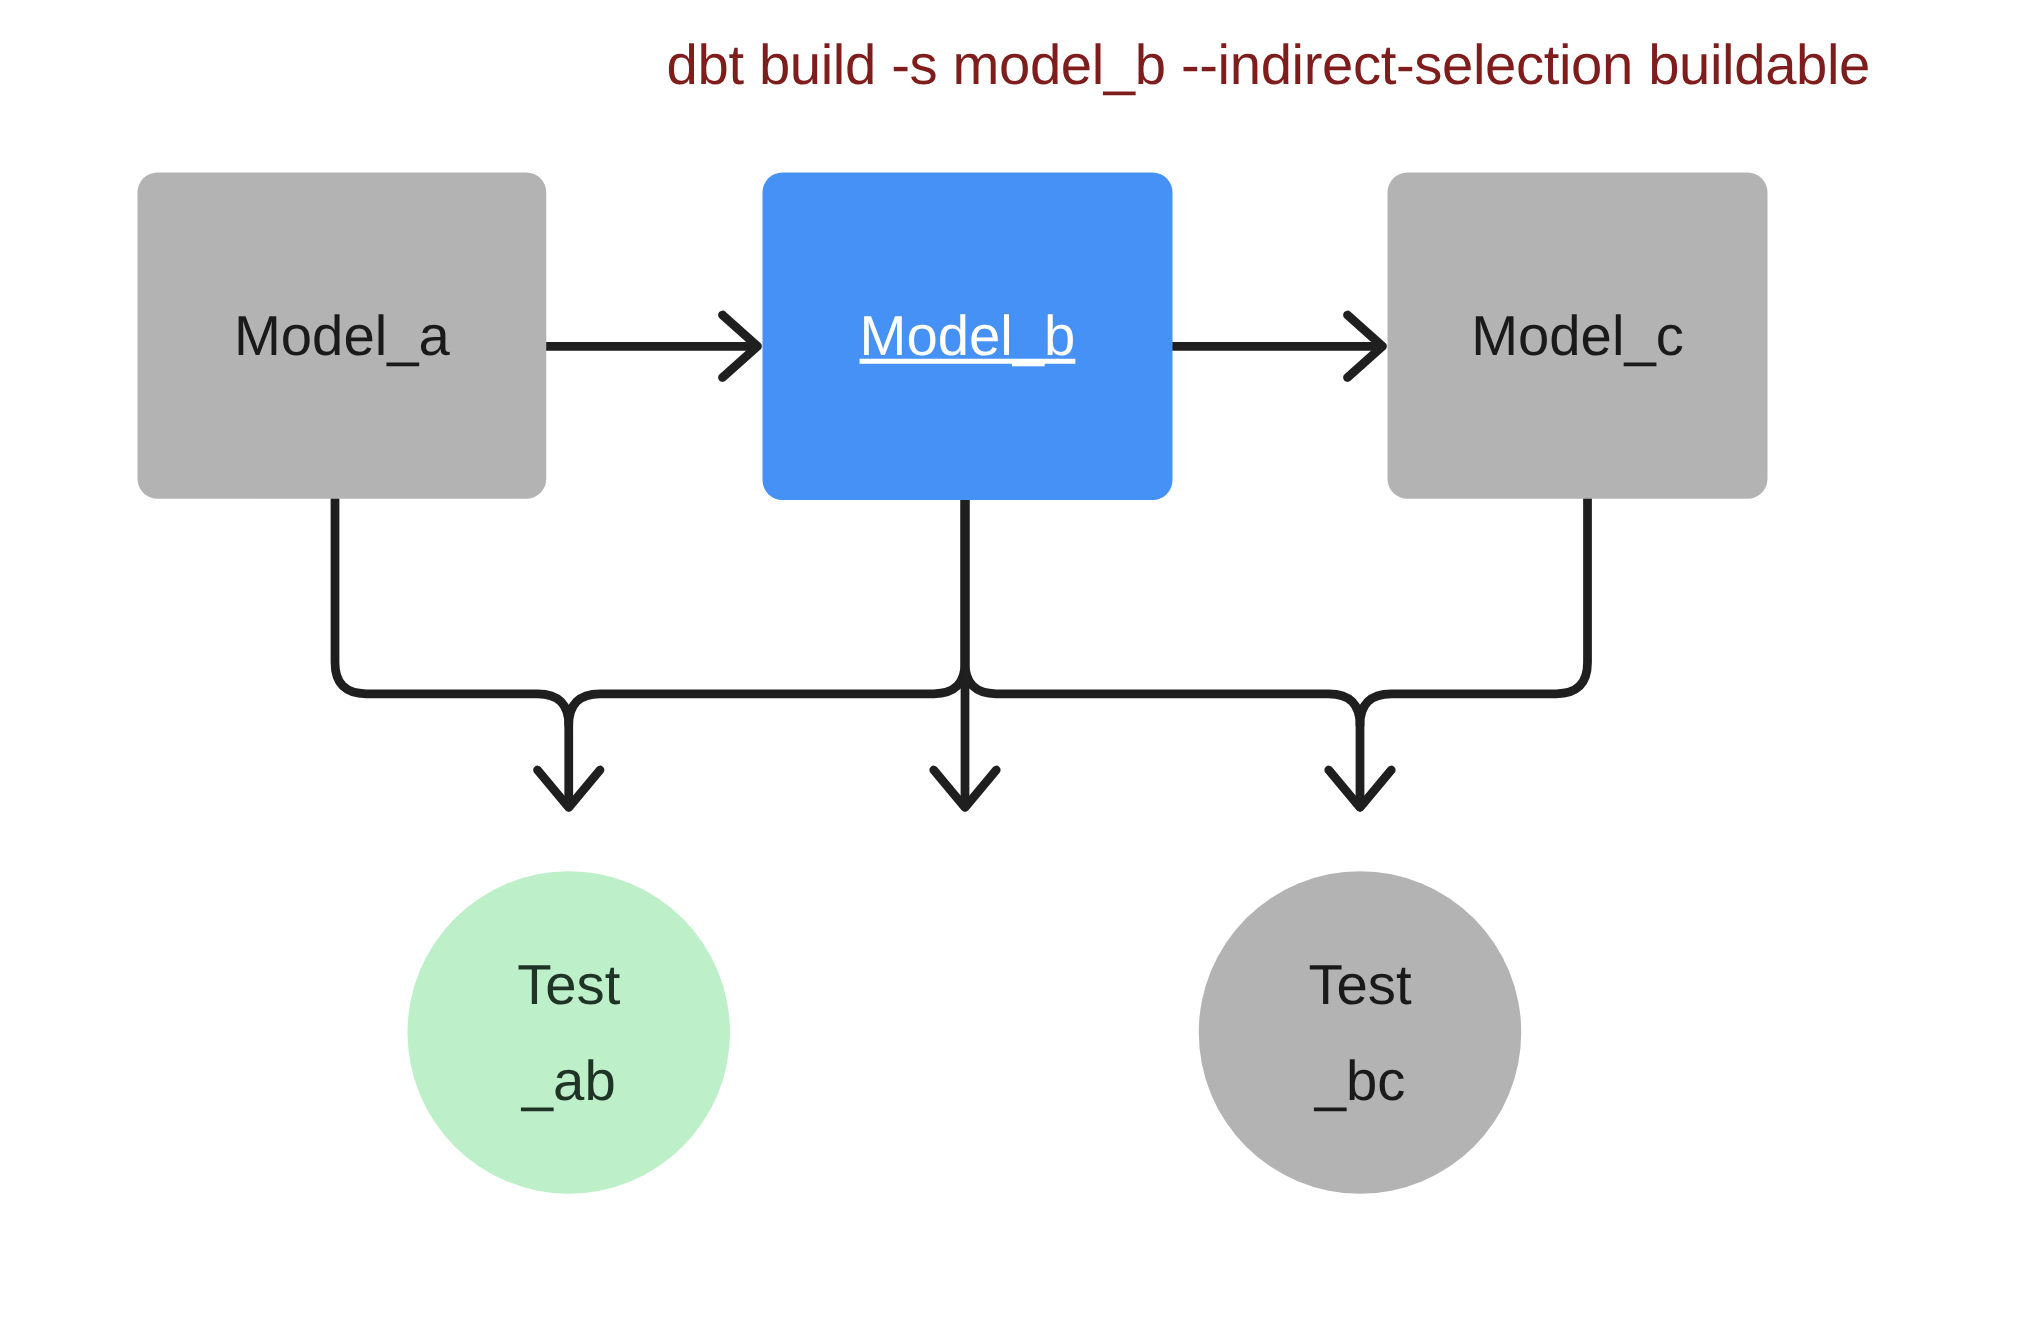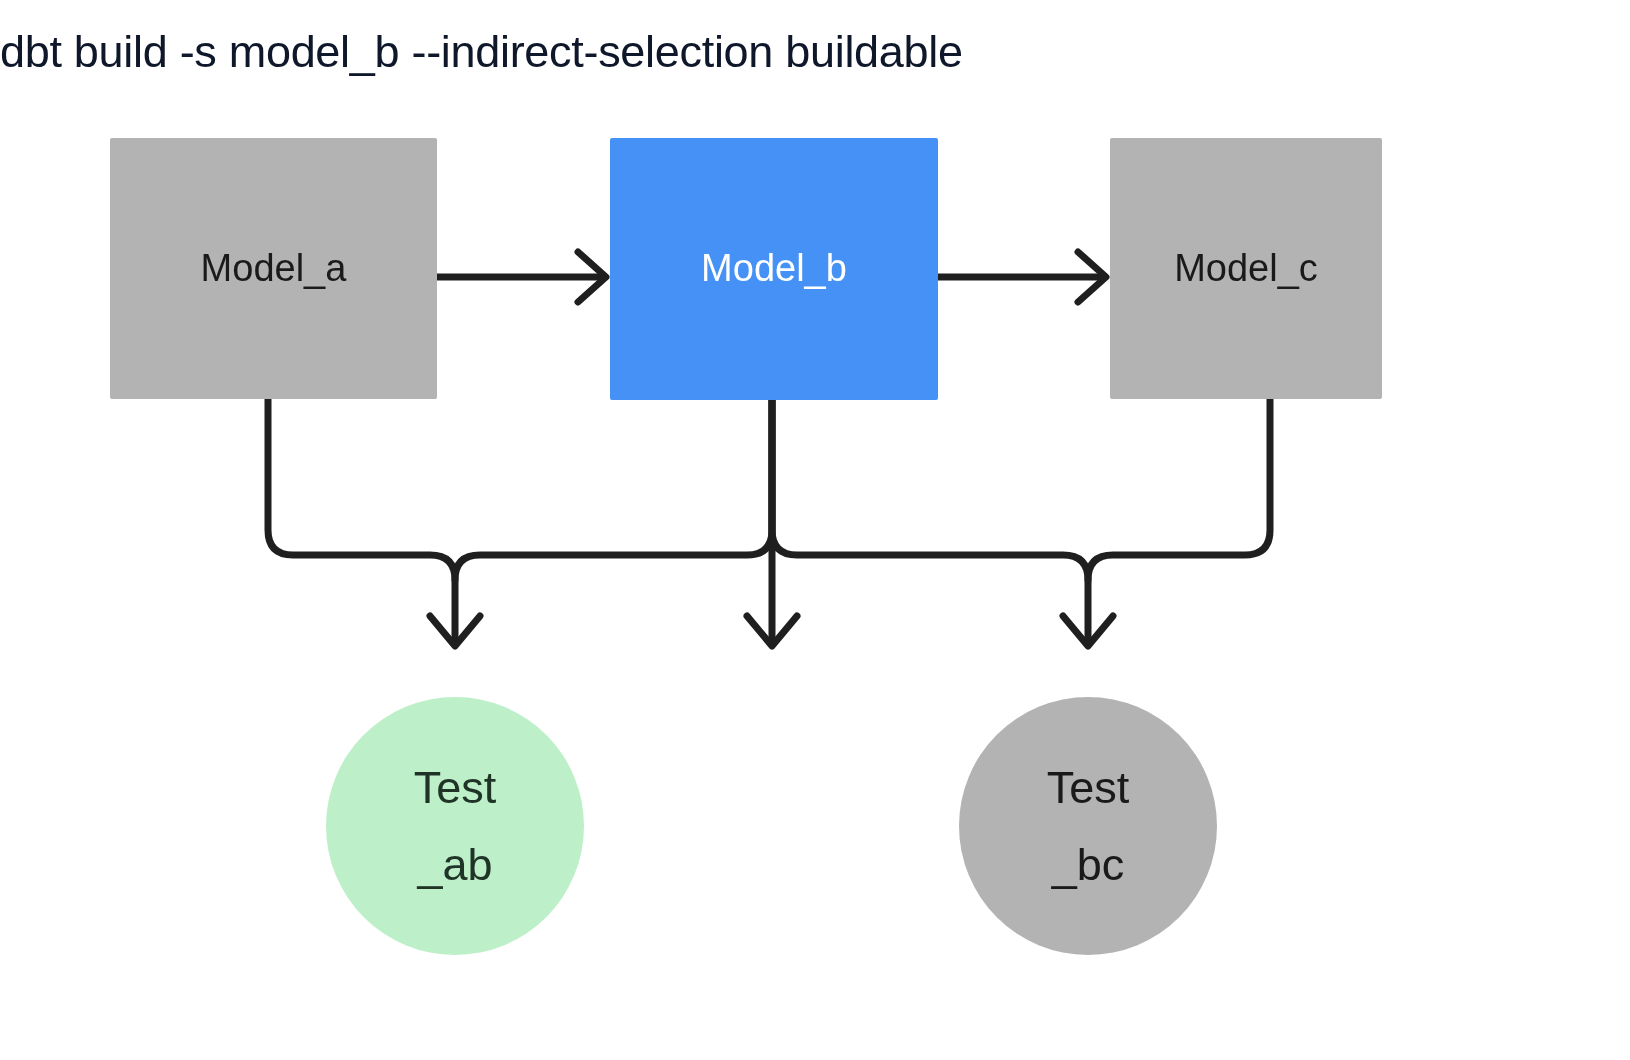--- a/index.html
+++ b/index.html
@@ -24,33 +24,33 @@
     left: 0;
     top: 0;
     width: 1630px;
     height: 1060px;
   }
   .title {
     position: absolute;
     left: 0;
     top: 26px;
     width: 1496px;
-    text-align: left;
+    text-align: right;
     font-size: 45px;
-    color: #0f172a;
+    color: #7f1d1d;
     letter-spacing: -0.3px;
     white-space: nowrap;
   }
   .node-box {
     position: absolute;
-    border-radius: 2px;
+    border-radius: 16px;
     display: flex;
     align-items: center;
     justify-content: center;
-    font-size: 38px;
+    font-size: 45px;
     line-height: 1.1;
     box-sizing: border-box;
   }
   .node-circle {
     position: absolute;
     border-radius: 50%;
     display: flex;
     flex-direction: column;
     align-items: center;
     justify-content: center;
@@ -111,25 +111,25 @@
         <path d="M 1063 616 L 1088 646 L 1113 616"></path>
       </g>
 
     </g>
   </svg>
 
   <div class="node-box" style="left:110px; top:138px; width:327px; height:261px; background:#b3b3b3; color:#1a1a1a;">
     <span class="node-label">Model_a</span>
   </div>
 
-  <div class="node-box" style="left:610px; top:138px; width:328px; height:262px; background:#4591f5; color:#ffffff;">
+  <div class="node-box" style="left:610px; top:138px; width:328px; height:262px; background:#4591f5; color:#ffffff;text-decoration:underline;">
     <span class="node-label">Model_b</span>
   </div>
 
-  <div class="node-box" style="left:1110px; top:138px; width:272px; height:261px; background:#b3b3b3; color:#1a1a1a;">
+  <div class="node-box" style="left:1110px; top:138px; width:304px; height:261px; background:#b3b3b3; color:#1a1a1a;">
     <span class="node-label">Model_c</span>
   </div>
 
   <div class="node-circle" style="left:326px; top:697px; width:258px; height:258px; background:#bdf0c9; color:#1f3326;">
     <span class="node-label">Test</span>
     <span class="node-label">_ab</span>
   </div>
 
 
   <div class="node-circle" style="left:959px; top:697px; width:258px; height:258px; background:#b3b3b3; color:#1a1a1a;">

